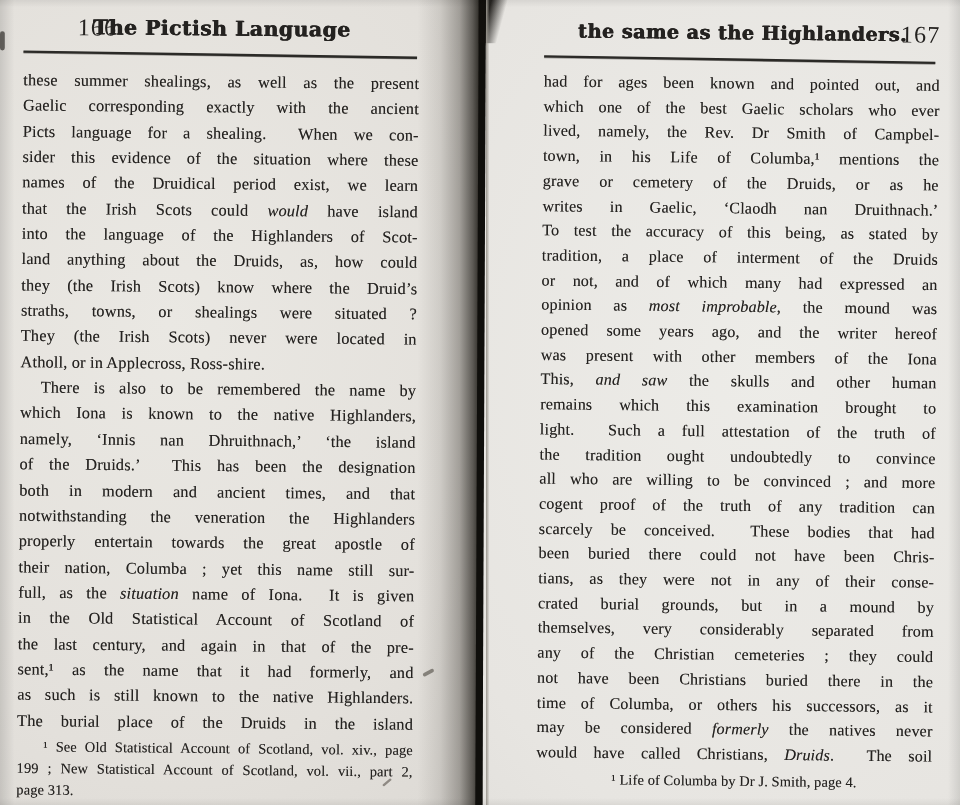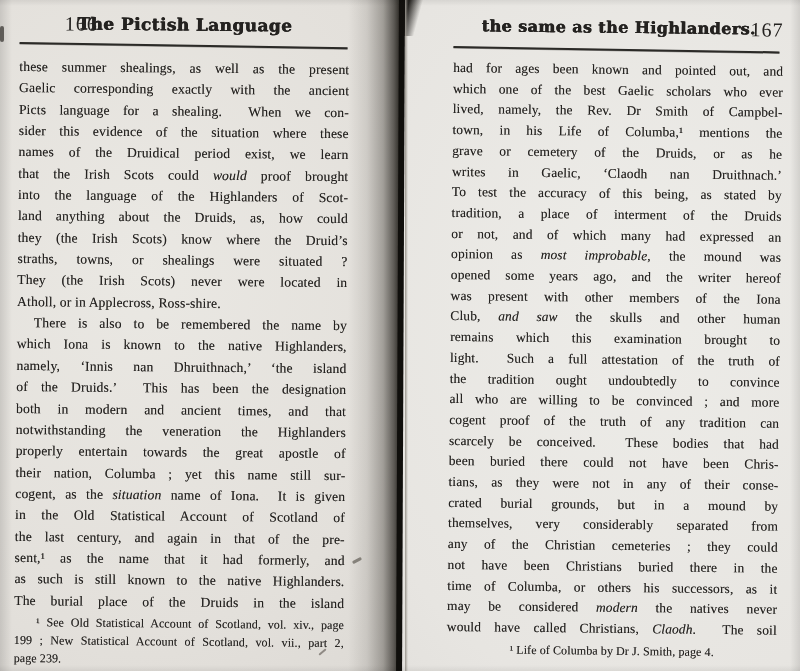--- a/index.html
+++ b/index.html
@@ -121,46 +121,46 @@
         <span class="pagenum pn-left">166</span>
         <span class="running rl">The Pictish Language</span>
       </div>
       <div class="rule rule-l"></div>
       <div class="body body-l">
           <div class="tline"><span>these summer shealings, as well as the present</span></div>
           <div class="tline"><span>Gaelic corresponding exactly with the ancient</span></div>
           <div class="tline"><span>Picts language for a shealing.&nbsp; When we con-</span></div>
           <div class="tline"><span>sider this evidence of the situation where these</span></div>
           <div class="tline"><span>names of the Druidical period exist, we learn</span></div>
-          <div class="tline"><span>that the Irish Scots could </span><span class="it">would</span><span> proof brought</span></div>
+          <div class="tline"><span>that the Irish Scots could </span><span class="it">would</span><span> have island</span></div>
           <div class="tline"><span>into the language of the Highlanders of Scot-</span></div>
           <div class="tline"><span>land anything about the Druids, as, how could</span></div>
           <div class="tline"><span>they (the Irish Scots) know where the Druid’s</span></div>
           <div class="tline"><span>straths, towns, or shealings were situated ?</span></div>
           <div class="tline"><span>They (the Irish Scots) never were located in</span></div>
           <div class="tline last"><span>Atholl, or in Applecross, Ross-shire.</span></div>
           <div class="tline indent"><span>There is also to be remembered the name by</span></div>
           <div class="tline"><span>which Iona is known to the native Highlanders,</span></div>
           <div class="tline"><span>namely, ‘Innis nan Dhruithnach,’ ‘the island</span></div>
           <div class="tline"><span>of the Druids.’&nbsp; This has been the designation</span></div>
           <div class="tline"><span>both in modern and ancient times, and that</span></div>
           <div class="tline"><span>notwithstanding the veneration the Highlanders</span></div>
           <div class="tline"><span>properly entertain towards the great apostle of</span></div>
           <div class="tline"><span>their nation, Columba ; yet this name still sur-</span></div>
-          <div class="tline"><span>cogent, as the </span><span class="it">situation</span><span> name of Iona.&nbsp; It is given</span></div>
+          <div class="tline"><span>full, as the </span><span class="it">situation</span><span> name of Iona.&nbsp; It is given</span></div>
           <div class="tline"><span>in the Old Statistical Account of Scotland of</span></div>
           <div class="tline"><span>the last century, and again in that of the pre-</span></div>
           <div class="tline"><span>sent,¹ as the name that it had formerly, and</span></div>
           <div class="tline"><span>as such is still known to the native Highlanders.</span></div>
           <div class="tline"><span>The burial place of the Druids in the island</span></div>
         </div>
       <div class="footnote fn-l">
           <div class="tline indent"><span>¹ See Old Statistical Account of Scotland, vol. xiv., page</span></div>
           <div class="tline"><span>199 ; New Statistical Account of Scotland, vol. vii., part 2,</span></div>
-          <div class="tline last"><span>page 239.</span></div>
+          <div class="tline last"><span>page 313.</span></div>
         </div>
     </div>
   </div>
 
   <div class="page right">
     <div class="inner right-in">
       <div class="header hr">
         <span class="running rr">the same as the Highlanders.</span>
         <span class="pagenum pn-right">167</span>
       </div>
@@ -171,36 +171,36 @@
           <div class="tline"><span>lived, namely, the Rev. Dr Smith of Campbel-</span></div>
           <div class="tline"><span>town, in his Life of Columba,¹ mentions the</span></div>
           <div class="tline"><span>grave or cemetery of the Druids, or as he</span></div>
           <div class="tline"><span>writes in Gaelic, ‘Claodh nan Druithnach.’</span></div>
           <div class="tline"><span>To test the accuracy of this being, as stated by</span></div>
           <div class="tline"><span>tradition, a place of interment of the Druids</span></div>
           <div class="tline"><span>or not, and of which many had expressed an</span></div>
           <div class="tline"><span>opinion as </span><span class="it">most improbable</span><span>, the mound was</span></div>
           <div class="tline"><span>opened some years ago, and the writer hereof</span></div>
           <div class="tline"><span>was present with other members of the Iona</span></div>
-          <div class="tline"><span>Club, </span><span class="it">and saw</span><span> the skulls and other human</span></div>
+          <div class="tline"><span>This, </span><span class="it">and saw</span><span> the skulls and other human</span></div>
           <div class="tline"><span>remains which this examination brought to</span></div>
           <div class="tline"><span>light.&nbsp; Such a full attestation of the truth of</span></div>
           <div class="tline"><span>the tradition ought undoubtedly to convince</span></div>
           <div class="tline"><span>all who are willing to be convinced ; and more</span></div>
           <div class="tline"><span>cogent proof of the truth of any tradition can</span></div>
           <div class="tline"><span>scarcely be conceived.&nbsp; These bodies that had</span></div>
           <div class="tline"><span>been buried there could not have been Chris-</span></div>
           <div class="tline"><span>tians, as they were not in any of their conse-</span></div>
           <div class="tline"><span>crated burial grounds, but in a mound by</span></div>
           <div class="tline"><span>themselves, very considerably separated from</span></div>
           <div class="tline"><span>any of the Christian cemeteries ; they could</span></div>
           <div class="tline"><span>not have been Christians buried there in the</span></div>
           <div class="tline"><span>time of Columba, or others his successors, as it</span></div>
-          <div class="tline"><span>may be considered </span><span class="it">modern</span><span> the natives never</span></div>
-          <div class="tline"><span>would have called Christians, </span><span class="it">Claodh</span><span>.&nbsp; The soil</span></div>
+          <div class="tline"><span>may be considered </span><span class="it">formerly</span><span> the natives never</span></div>
+          <div class="tline"><span>would have called Christians, </span><span class="it">Druids</span><span>.&nbsp; The soil</span></div>
         </div>
       <div class="footnote fn-r">
           <div class="tline center"><span>¹ Life of Columba by Dr J. Smith, page 4.</span></div>
         </div>
     </div>
   </div>
 
   <div class="gutter-grad"></div>
   <div class="gutter-line"></div>
   <div class="gutter-top-wedge"></div>

